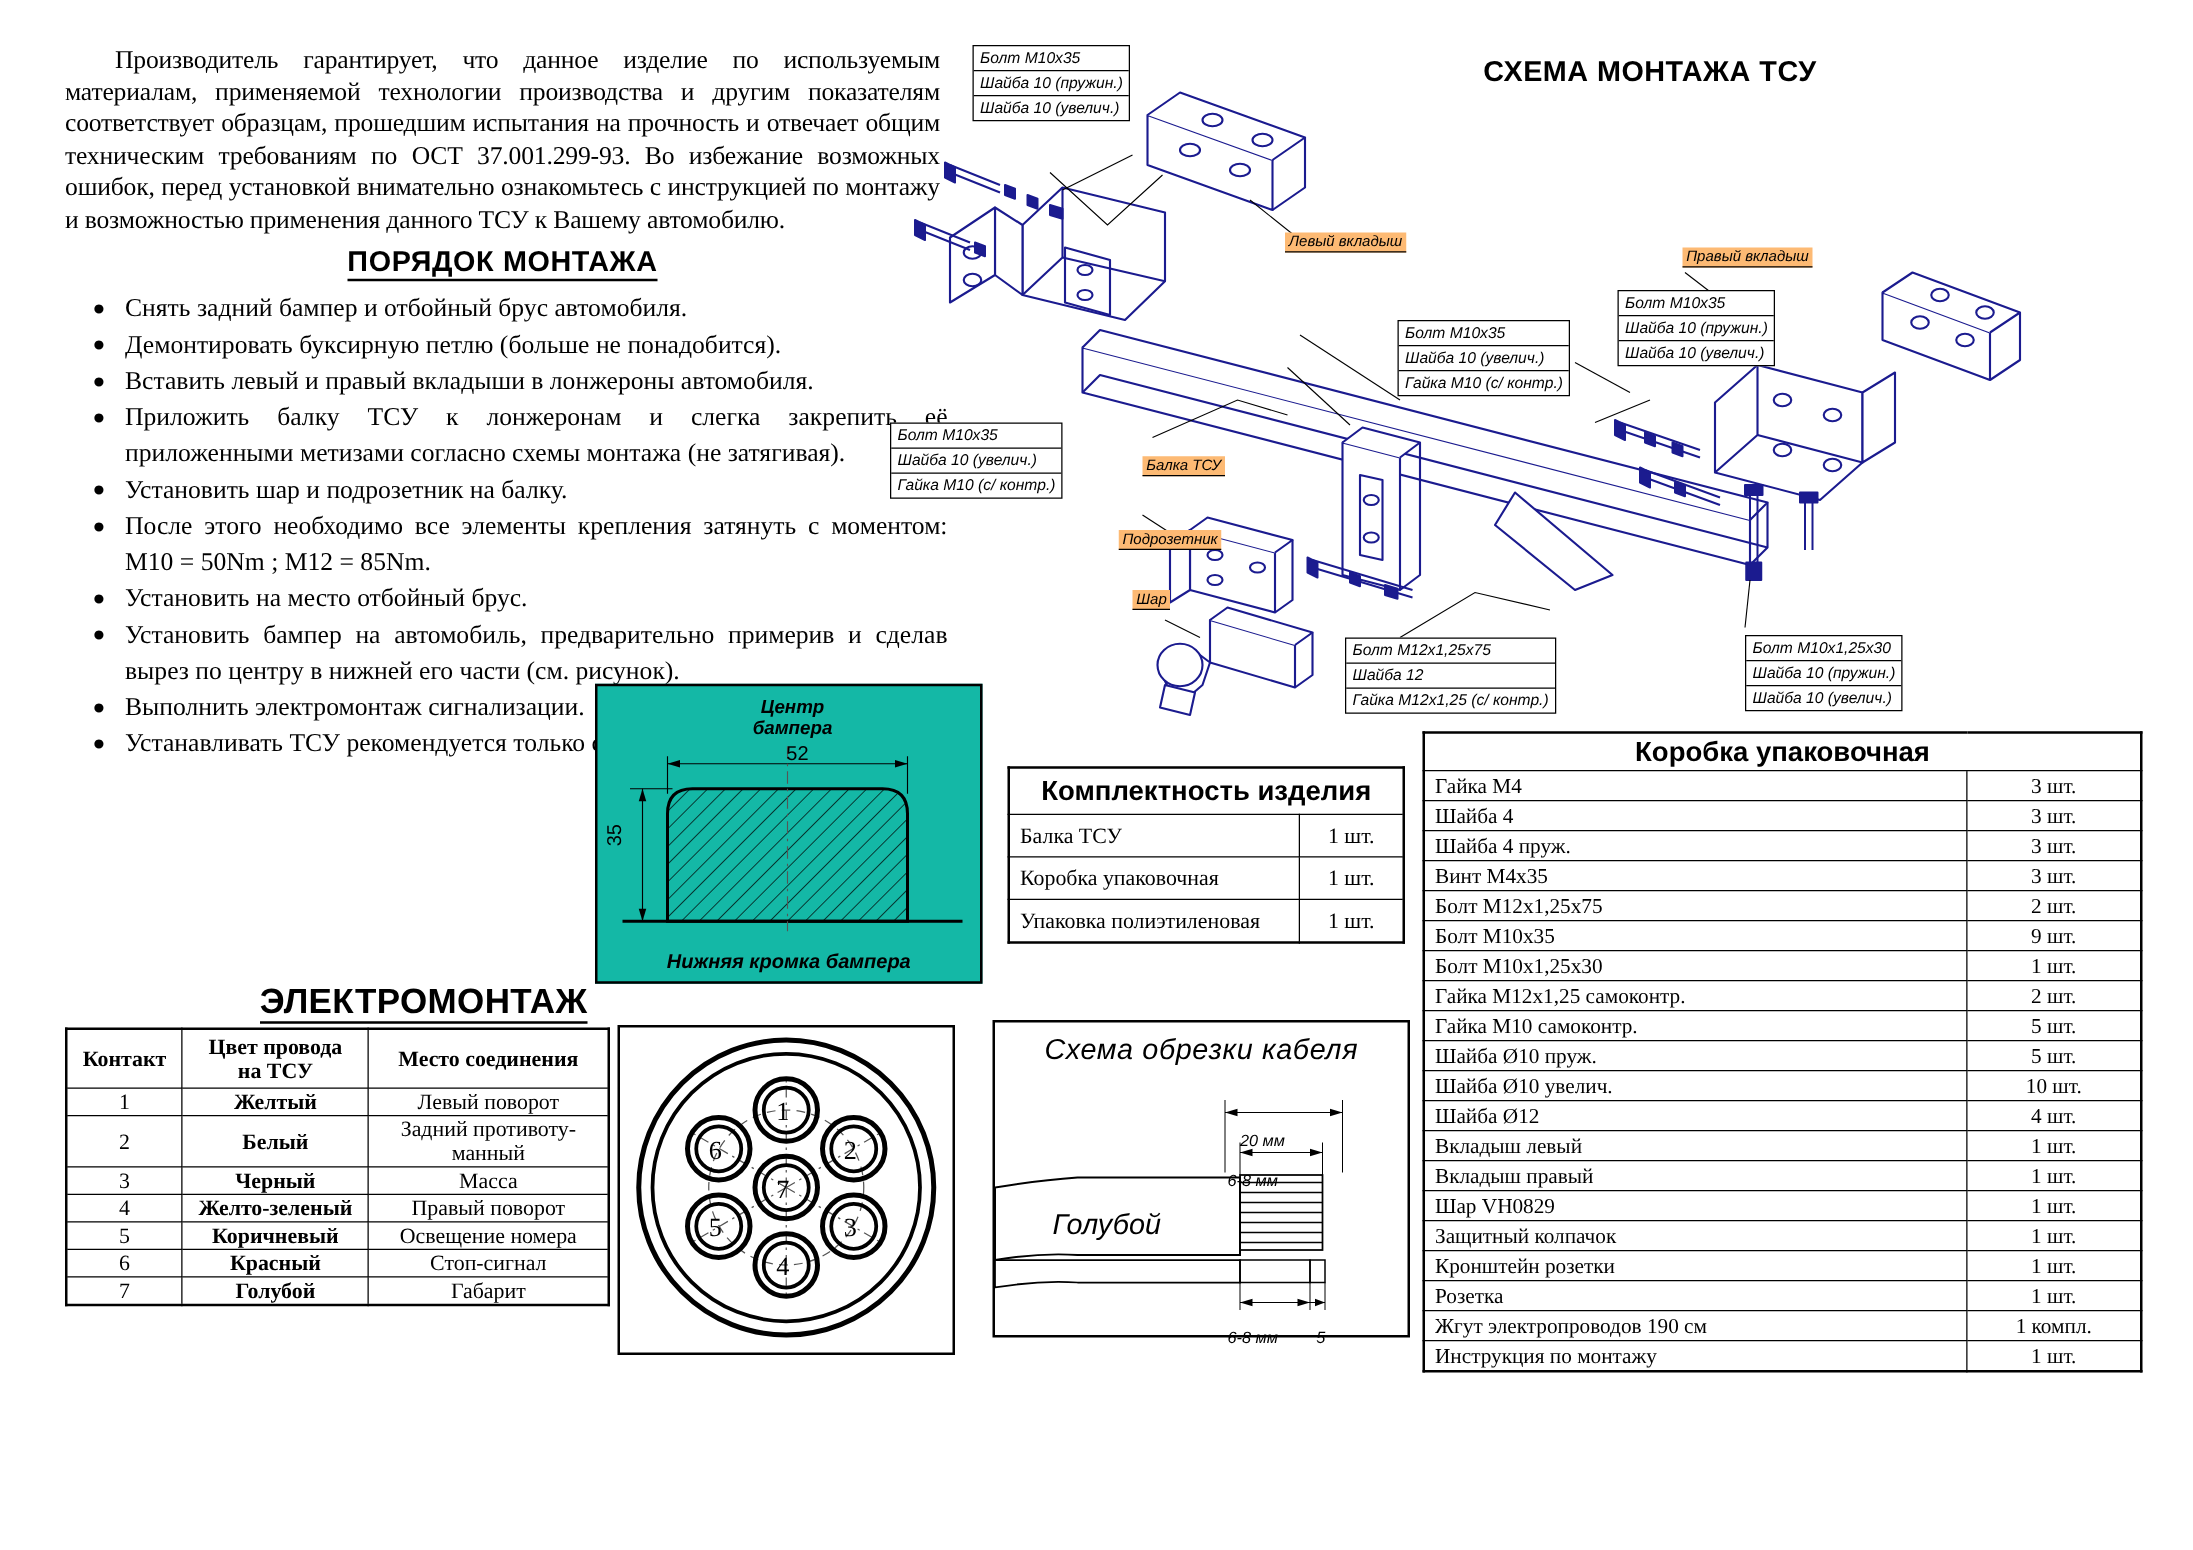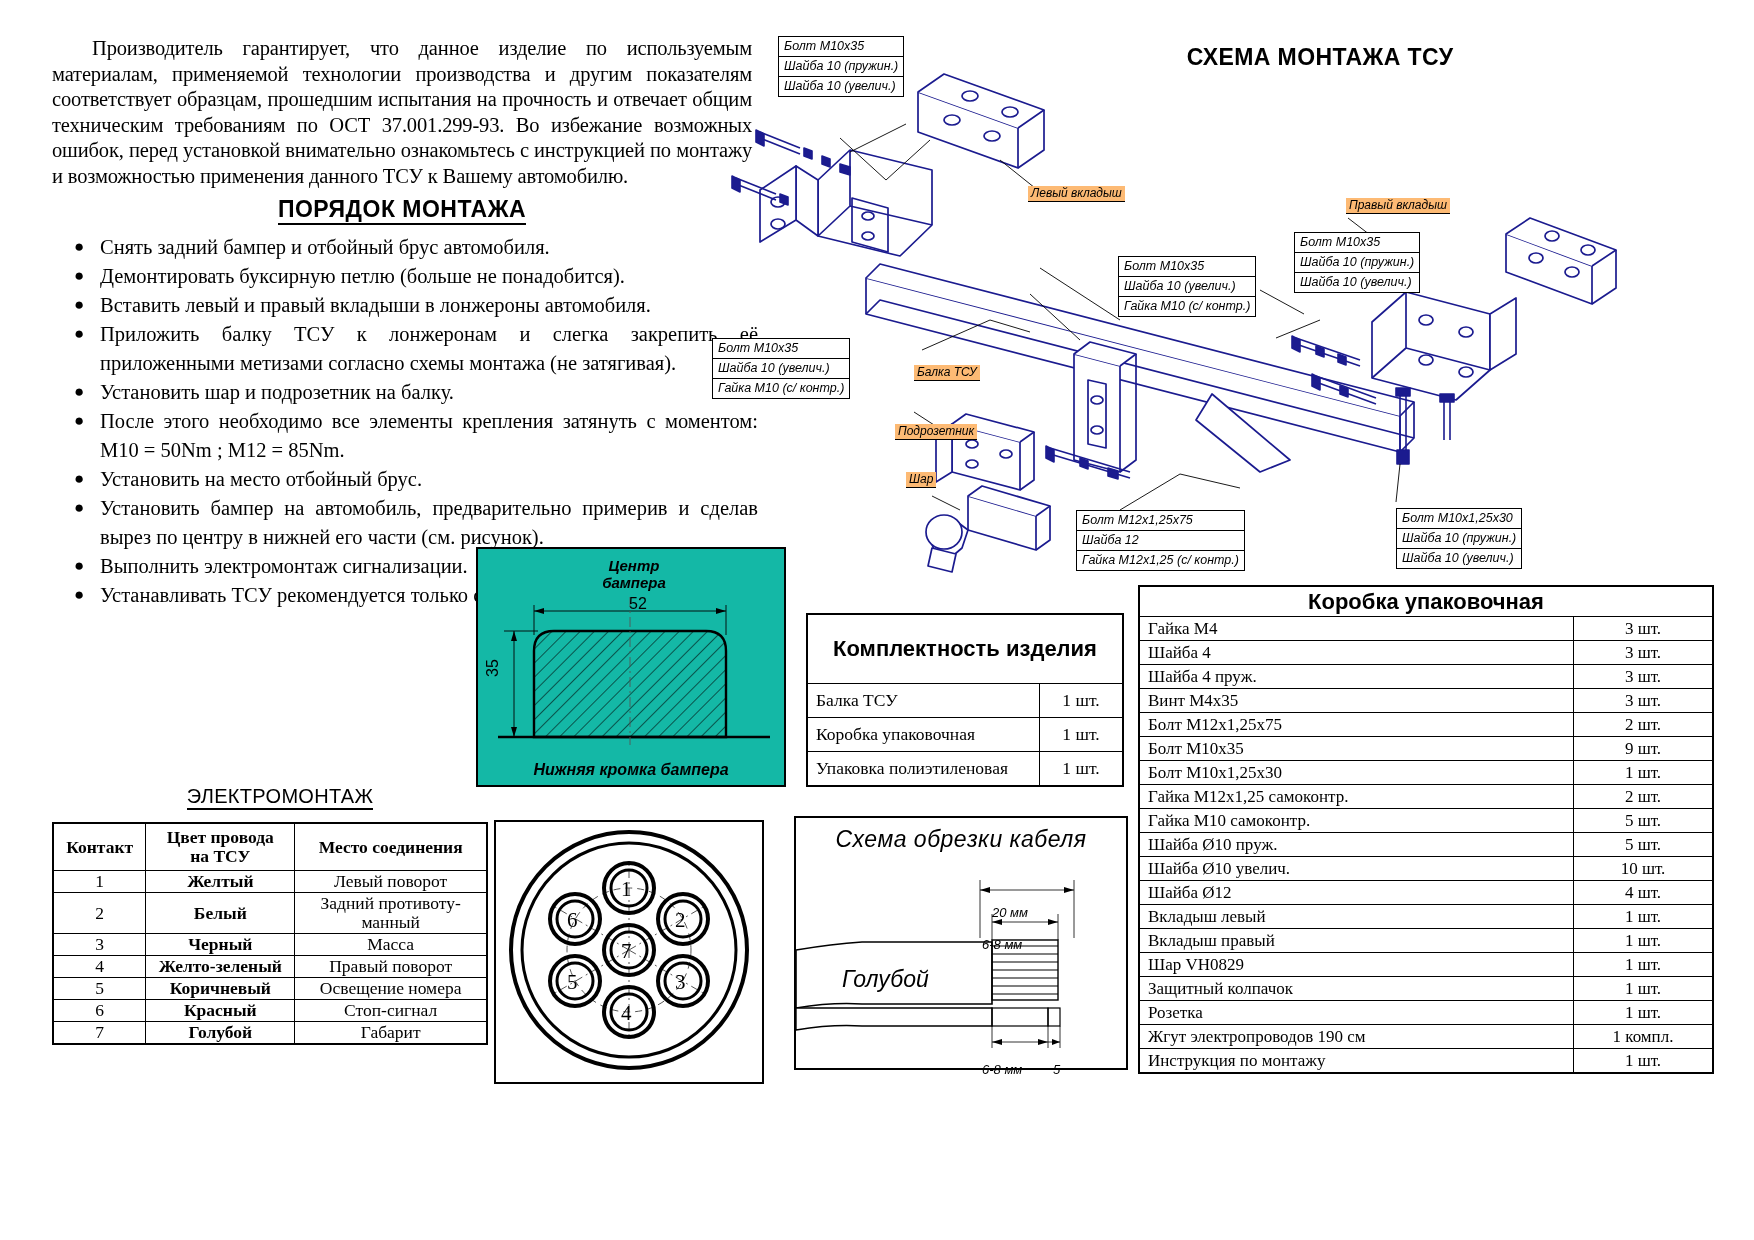--- a/index.html
+++ b/index.html
@@ -73,24 +73,24 @@
     line-height: 29px;
   }
   #steps-list li .txt { display: block; }
 
   
   #electro-title {
     position: absolute;
     left: 90px;
     top: 785px;
     width: 380px;
-    text-align: center;
-    font-family: "Liberation Sans", sans-serif;
-    font-weight: normal;
-    font-size: 20px;
+    text-align: right;
+    font-family: "Liberation Sans", sans-serif;
+    font-weight: bold;
+    font-size: 28px;
     letter-spacing: 0.3px;
   }
   #electro-title span {
     border-bottom: 2.5px solid #000;
     padding-bottom: 1px;
   }
 
   
   #electro-table {
     position: absolute;
@@ -196,21 +196,21 @@
   #komplekt-table td {
     border: 1.6px solid #000;
     font-size: 17.5px;
     padding: 6px 8px;
   }
   #komplekt-table .hdr {
     font-family: "Liberation Sans", sans-serif;
     font-weight: bold;
     font-size: 22px;
     text-align: center;
-    padding: 21px 4px;
+    padding: 5px 4px;
   }
   #komplekt-table .qty { width: 66px; text-align: center; }
 
   
   #cable-box {
     position: absolute;
     left: 794px;
     top: 816px;
     width: 330px;
     height: 250px;
@@ -640,20 +640,24 @@
           </tr>
         <tr>
             <td>Шар VH0829</td>
             <td class="qty">1 шт.</td>
           </tr>
         <tr>
             <td>Защитный колпачок</td>
             <td class="qty">1 шт.</td>
           </tr>
         <tr>
+            <td>Кронштейн розетки</td>
+            <td class="qty">1 шт.</td>
+          </tr>
+        <tr>
             <td>Розетка</td>
             <td class="qty">1 шт.</td>
           </tr>
         <tr>
             <td>Жгут электропроводов 190 см</td>
             <td class="qty">1 компл.</td>
           </tr>
         <tr>
             <td>Инструкция по монтажу</td>
             <td class="qty">1 шт.</td>

